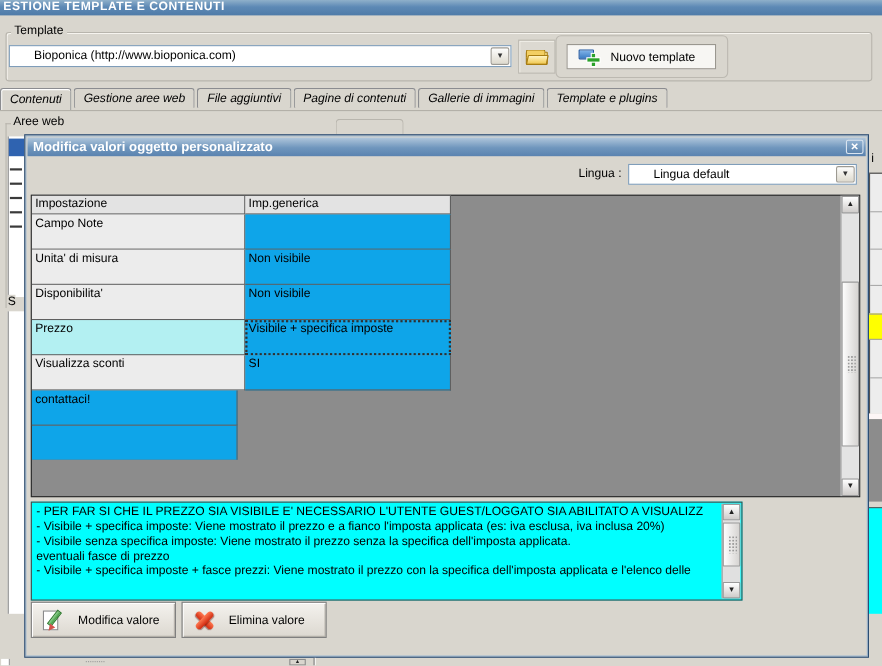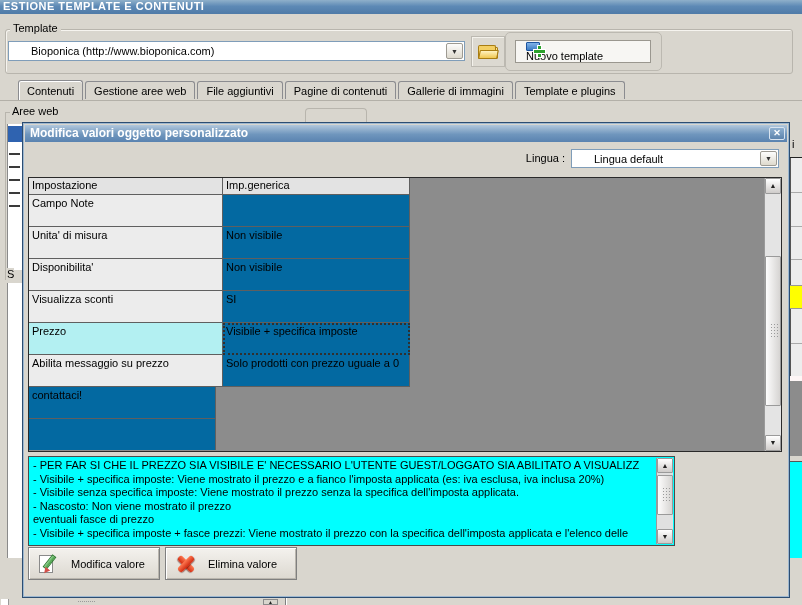--- a/index.html
+++ b/index.html
@@ -64,34 +64,34 @@
     border:1px solid #a87d12; transform:skewX(-12deg); border-radius:1px;
   }
 
   .toolbar-group {
     left:505px; top:32px; width:157px; height:39px;
     border:1px solid #bcb9b1; border-radius:5px;
   }
   .new-tpl-btn {
     left:515px; top:40px; width:136px; height:23px;
     background:#f7f6f3; border:1px solid #9a978f;
-    display:flex; gap:9px; padding-left:10px;flex-direction:column;
+    display:flex; align-items:center; gap:9px; padding-left:10px;
   }
   .newtpl-ic { position:relative; width:20px; height:16px; }
   .newtpl-ic .rect {
     position:absolute; left:0; top:1px; width:14px; height:9px;
     background:linear-gradient(180deg,#7fb2e8,#3c7cc4);
     border:1px solid #1d55a0; border-radius:1px;
   }
   .newtpl-ic .plus-v, .newtpl-ic .plus-h { position:absolute; background:#2ba12b; box-shadow:0 0 0 1px #fff; }
   .newtpl-ic .plus-v { left:12px; top:5px; width:3px; height:11px; }
   .newtpl-ic .plus-h { left:8px; top:9px; width:11px; height:3px; }
 
   
-  .tabs { left:18px; top:80px; height:20px; display:flex; align-items:center; }
+  .tabs { left:0; top:80px; height:20px; display:flex; align-items:flex-start;font-style:italic; }
   .tab {
     background:#d9d6ce; border:1px solid #8b8c90; border-bottom:none;
     border-radius:3px 3px 0 0; padding:3px 8px 3px; margin-right:2px;
     white-space:nowrap; height:18px;
   }
   .tab.active { height:21px; padding-top:4px; box-shadow:1px 0 0 #fff inset, 0 1px 0 #fff inset; }
   .tabline { left:0; top:100px; width:802px; height:1px; background:#b3b0a8; }
 
   
   .areeweb-top { left:5px; top:112px; width:17px; height:1px; background:#b8b5ad; }
@@ -148,21 +148,21 @@
   }
   .grid-table { left:0; top:0; width:390px; }
   .grow { display:flex; }
   .gcell {
     border-right:1px solid #5f5f5f; border-bottom:1px solid #5f5f5f;
     padding:1px 3px; overflow:hidden; white-space:nowrap;
   }
   .ghead .gcell { height:17px; background:#e3e3e3; }
   .gbody .gcell { height:32px; padding-top:2px; }
   .c1 { width:194px; background:#ececec; }
-  .c2 { width:187px; background:#0369a1; }
+  .c2 { width:187px; background:#0ea5e9; }
   .grow.sel .c1 { background:#b3f0f2; }
   .grow.sel .c2 { border:2px dotted #303030; padding:0 1px; }
   .vscroll {
     position:absolute; right:0; top:0; width:17px; height:100%;
     background:#e4e4e4; border-left:1px solid #9a9a9a;
   }
   .sbtn {
     position:absolute; left:0; width:16px; height:16px;
     background:linear-gradient(180deg,#ffffff,#cfccca);
     border:1px solid #9a9a9a; border-radius:1px;
@@ -322,31 +322,27 @@
         <div class="gcell c2"></div>
       </div>
       <div class="grow">
         <div class="gcell c1">Unita' di misura</div>
         <div class="gcell c2">Non visibile</div>
       </div>
       <div class="grow">
         <div class="gcell c1">Disponibilita'</div>
         <div class="gcell c2">Non visibile</div>
       </div>
-      <div class="grow">
-        <div class="gcell c1">Visualizza sconti</div>
-        <div class="gcell c2">SI</div>
-      </div>
       <div class="grow sel">
         <div class="gcell c1">Prezzo</div>
         <div class="gcell c2">Visibile + specifica imposte</div>
       </div>
       <div class="grow">
-        <div class="gcell c1">Abilita messaggio su prezzo</div>
-        <div class="gcell c2">Solo prodotti con prezzo uguale a 0</div>
+        <div class="gcell c1">Visualizza sconti</div>
+        <div class="gcell c2">SI</div>
       </div>
       <div class="grow">
         <div class="gcell c2">contattaci!</div>
       </div>
       <div class="grow" style="height:31px;overflow:hidden;">
         <div class="gcell c2"></div>
       </div>
     </div>
   </div>
   <div class="vscroll">
@@ -356,21 +352,20 @@
       </div>
     <div class="sbtn" style="bottom:0;">▼</div>
   </div>
 </div>
 
 <div class="abs info-box" style="background:#00ffff;">
   <div class="info-text">
     <div>- PER FAR SI CHE IL PREZZO SIA VISIBILE E' NECESSARIO L'UTENTE GUEST/LOGGATO SIA ABILITATO A VISUALIZZARLI.</div>
     <div>- Visibile + specifica imposte: Viene mostrato il prezzo e a fianco l'imposta applicata (es: iva esclusa, iva inclusa 20%)</div>
     <div>- Visibile senza specifica imposte: Viene mostrato il prezzo senza la specifica dell'imposta applicata.</div>
-    <div>- Nascosto: Non viene mostrato il prezzo</div>
     <div>eventuali fasce di prezzo</div>
     <div>- Visibile + specifica imposte + fasce prezzi: Viene mostrato il prezzo con la specifica dell'imposta applicata e l'elenco delle</div>
   </div>
   <div class="info-scroll">
     <div class="sbtn" style="top:0;height:15px;line-height:13px;">▲</div>
     <div class="sthumb" style="top:17px; height:40px;">
         <span class="grip"></span>
       </div>
     <div class="sbtn" style="bottom:0;height:15px;line-height:13px;">▼</div>
   </div>

